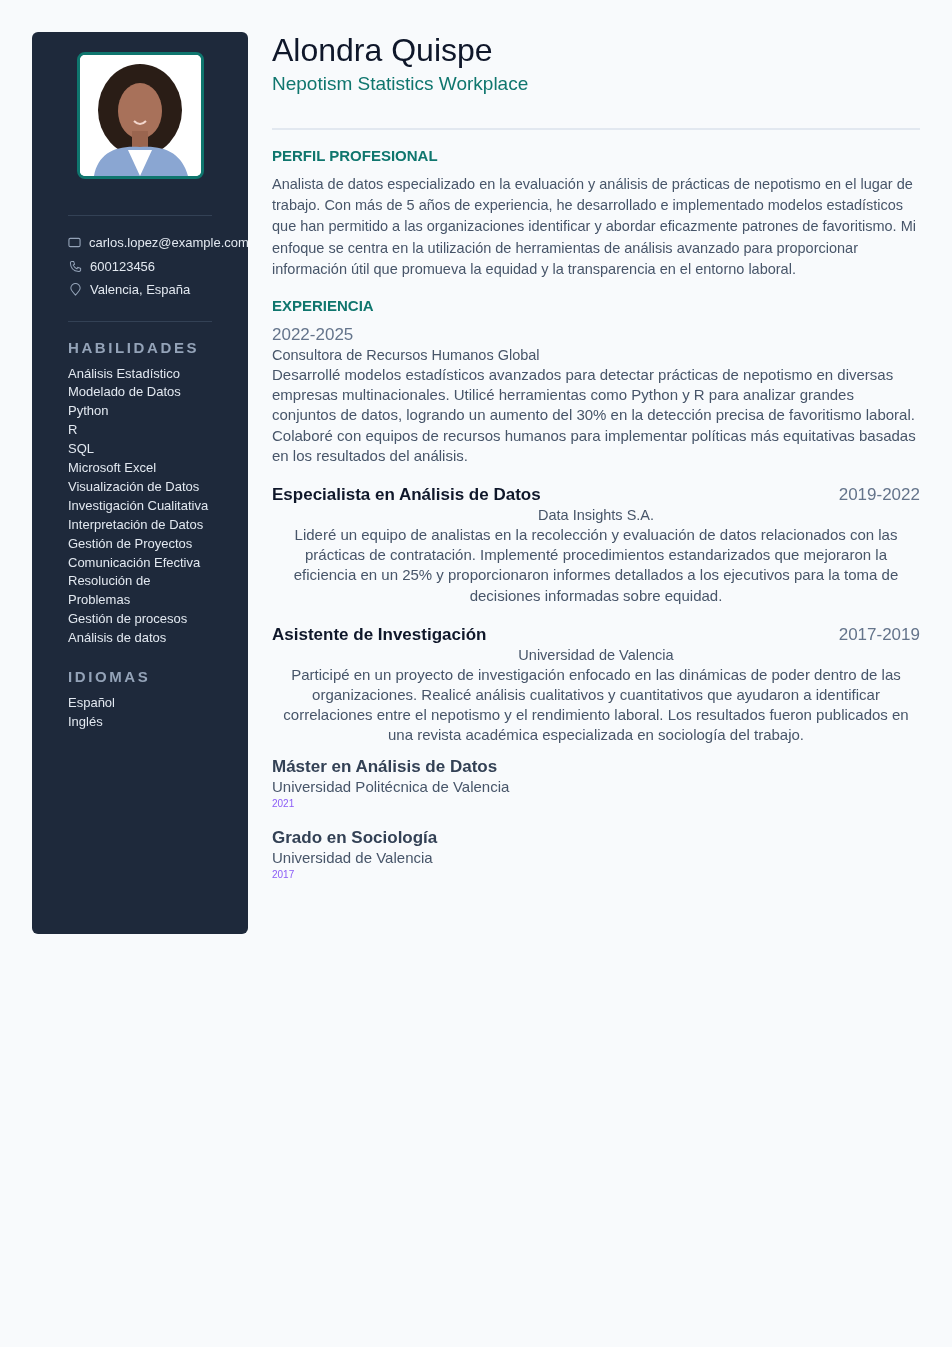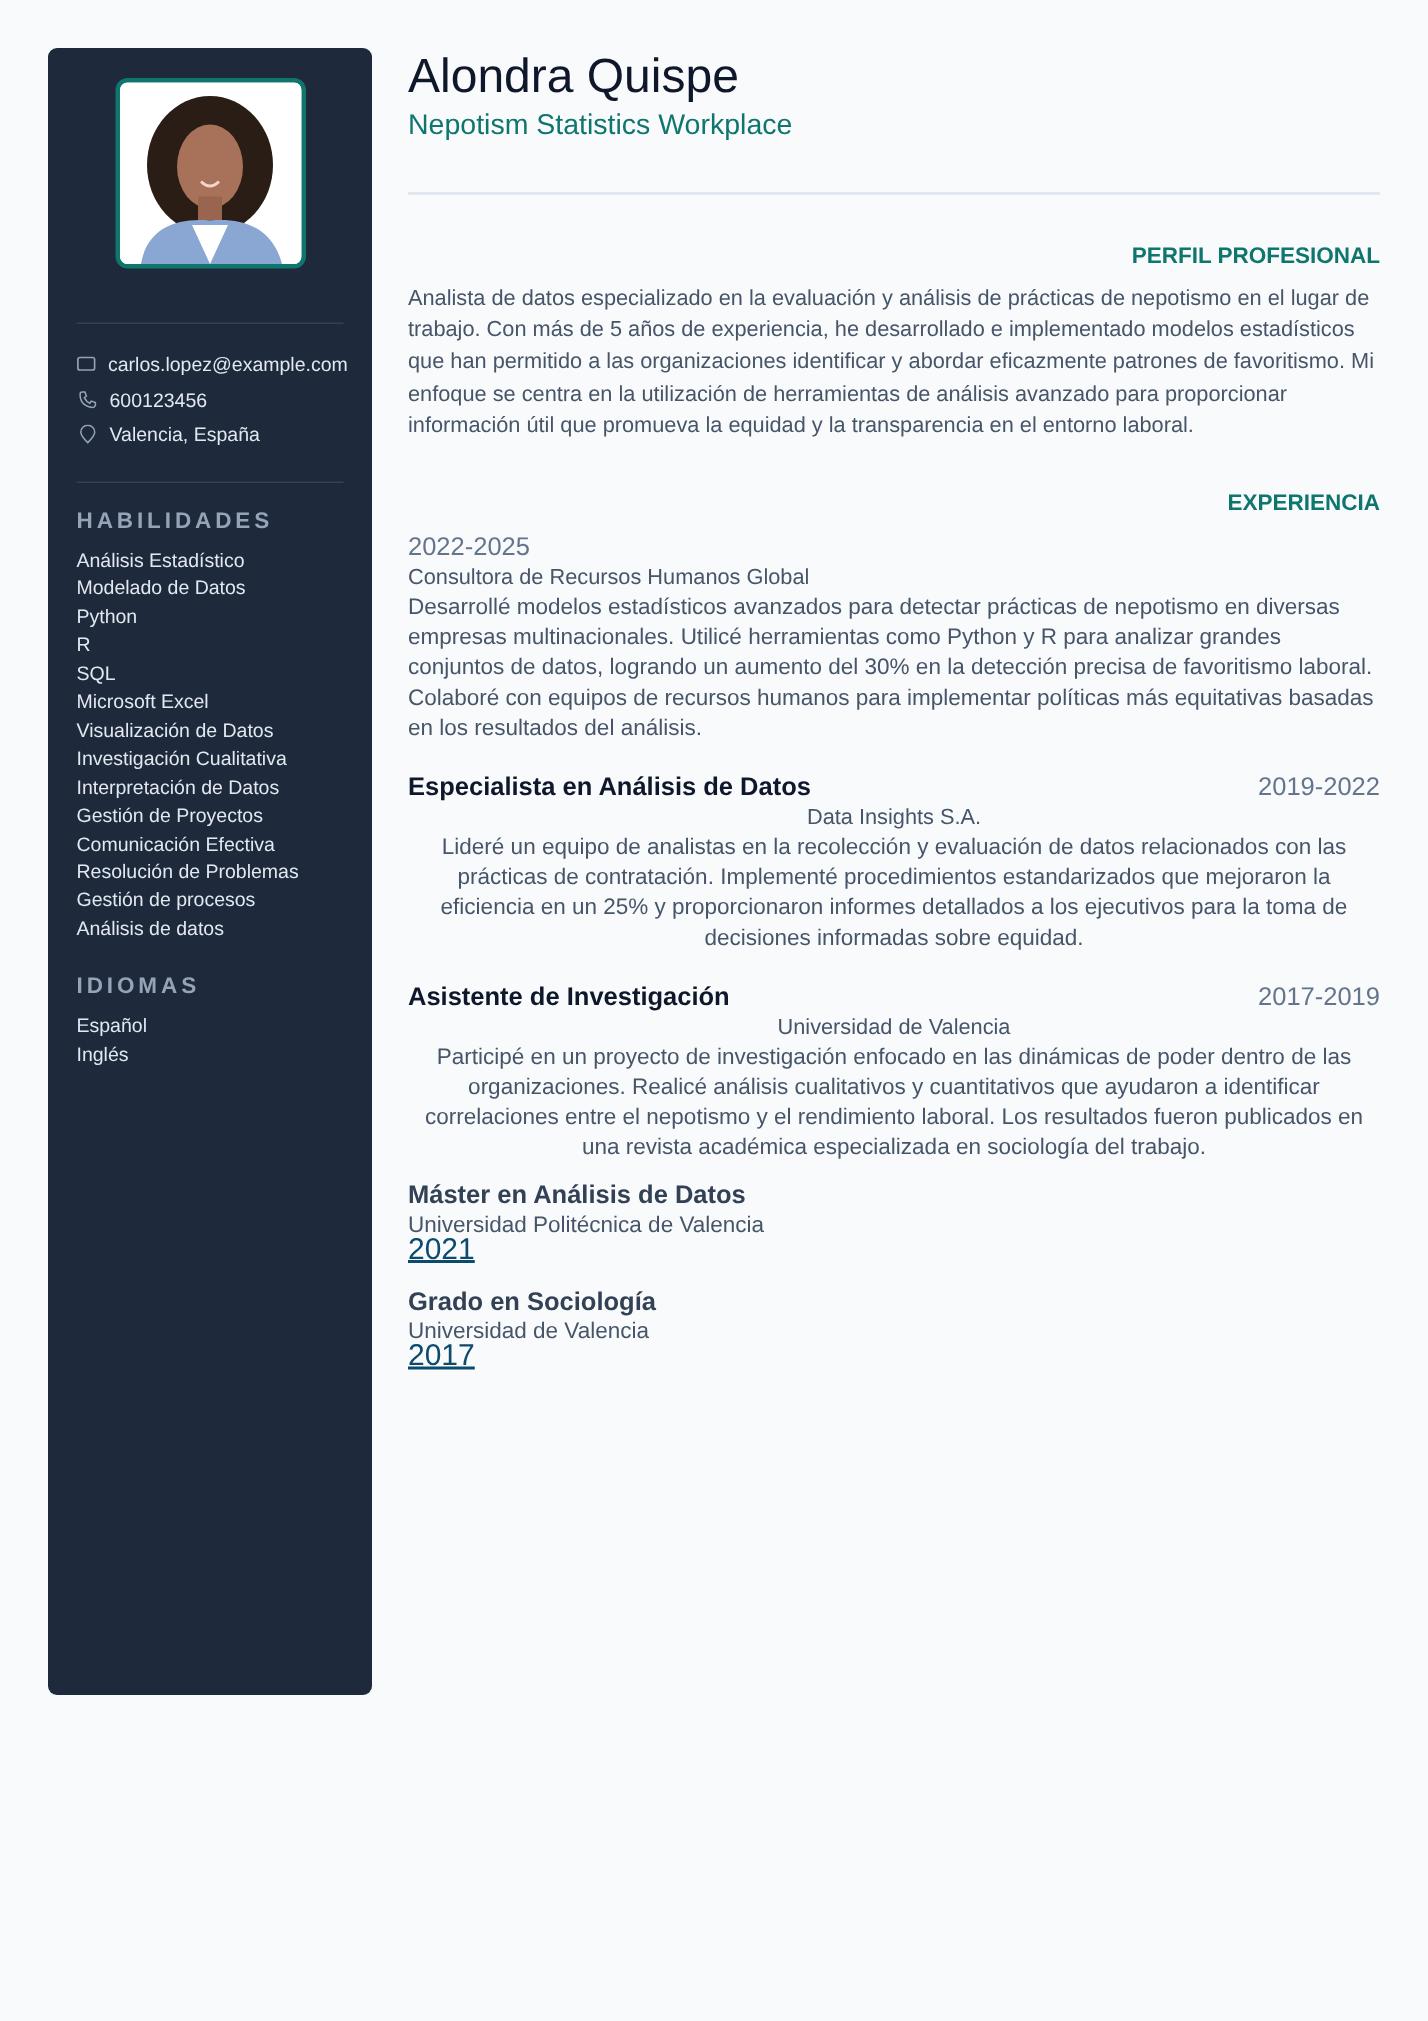--- a/index.html
+++ b/index.html
@@ -1,21 +1,21 @@
 <!DOCTYPE html>
 <html><head>
 <meta charset="utf-8">
 <style>
   * { box-sizing: border-box; margin: 0; padding: 0; }
   html, body { width: 952px; height: 1347px; background: #f8fafc; }
   body { font-family: "Liberation Sans", sans-serif; color: #334155; position: relative; }
 
   .sidebar {
-    position: absolute; left: 32px; top: 32px; width: 216px; height: 1098px;
-    background: #1e293b; border-radius: 6px; padding: 20px 19px;
+    position: absolute; left: 32px; top: 32px; width: 216px; height: 902px;
+    background: #1e293b; border-radius: 6px; padding: 20px 36px;
   }
   .photo-wrap {
     width: 127px; height: 127px; margin: 0 auto; border: 3px solid #0f766e;
     border-radius: 8px; overflow: hidden; background: #ffffff; position: relative;
   }
   .photo-wrap svg { width: 100%; height: 100%; display: block; }
   .divider { height: 1px; background: #334155; margin: 0 0; }
   .divider.top { margin-top: 36px; }
   .contact { margin-top: 15px; }
   .contact-row { display: flex; align-items: center; height: 23.5px; color: #e2e8f0; font-size: 13px; }
@@ -26,34 +26,34 @@
     margin-top: 17px; color: #94a3b8; font-size: 15px; font-weight: bold; letter-spacing: 2.6px;
   }
   .side-list { margin-top: 9px; list-style: none; }
   .side-list li { color: #e2e8f0; font-size: 13px; line-height: 18.9px; }
   .side-heading.lang { margin-top: 20px; }
 
   .main { position: absolute; left: 272px; top: 32px; width: 648px; }
   .name { font-size: 32px; color: #0f172a; font-weight: normal; line-height: 36px; }
   .subtitle { font-size: 19px; color: #0f766e; margin-top: 4px; line-height: 24px; }
   .main-rule { height: 2px; background: #e2e8f0; margin-top: 32px; }
-  .section-title { color: #0f766e; font-size: 15px; font-weight: bold; margin-top: 32px; line-height: 18px; text-align: right; }
+  .section-title { color: #0f766e; font-size: 15px; font-weight: bold; margin-top: 17px; line-height: 18px; }
   .profile { font-size: 14.5px; line-height: 21.2px; color: #475569; margin-top: 9px; }
   .job { margin-top: 10px; }
   .job + .job { margin-top: 19px; text-align: center; }
   .job-head { display: flex; justify-content: space-between; align-items: baseline; }
   .job-title { font-size: 17px; font-weight: bold; color: #0f172a; line-height: 20px; }
   .job-dates { font-size: 17px; color: #64748b; }
   .job-company { font-size: 14.5px; color: #475569; line-height: 20px; }
   .job-desc { font-size: 15px; color: #475569; line-height: 20.2px; }
   .edu { margin-top: 10px; }
   .edu + .edu { margin-top: 15px; }
   .edu-degree { font-size: 17px; font-weight: bold; color: #334155; line-height: 22px; }
   .edu-school { font-size: 15px; color: #475569; line-height: 17px; }
-  .edu-year { font-size: 20px; color: #0c4a6e; line-height: 17px; text-decoration: underline; }
+  .edu-year { font-size: 10px; color: #8b5cf6; line-height: 17px; }
 </style>
 </head>
 <body>
 
 <aside class="sidebar">
   <div class="photo-wrap">
     <svg viewBox="0 0 121 121">
       <rect width="121" height="121" fill="#ffffff"></rect>
       <ellipse cx="60" cy="55" rx="42" ry="46" fill="#2a1d16"></ellipse>
       <ellipse cx="60" cy="56" rx="22" ry="28" fill="#a8715a"></ellipse>

